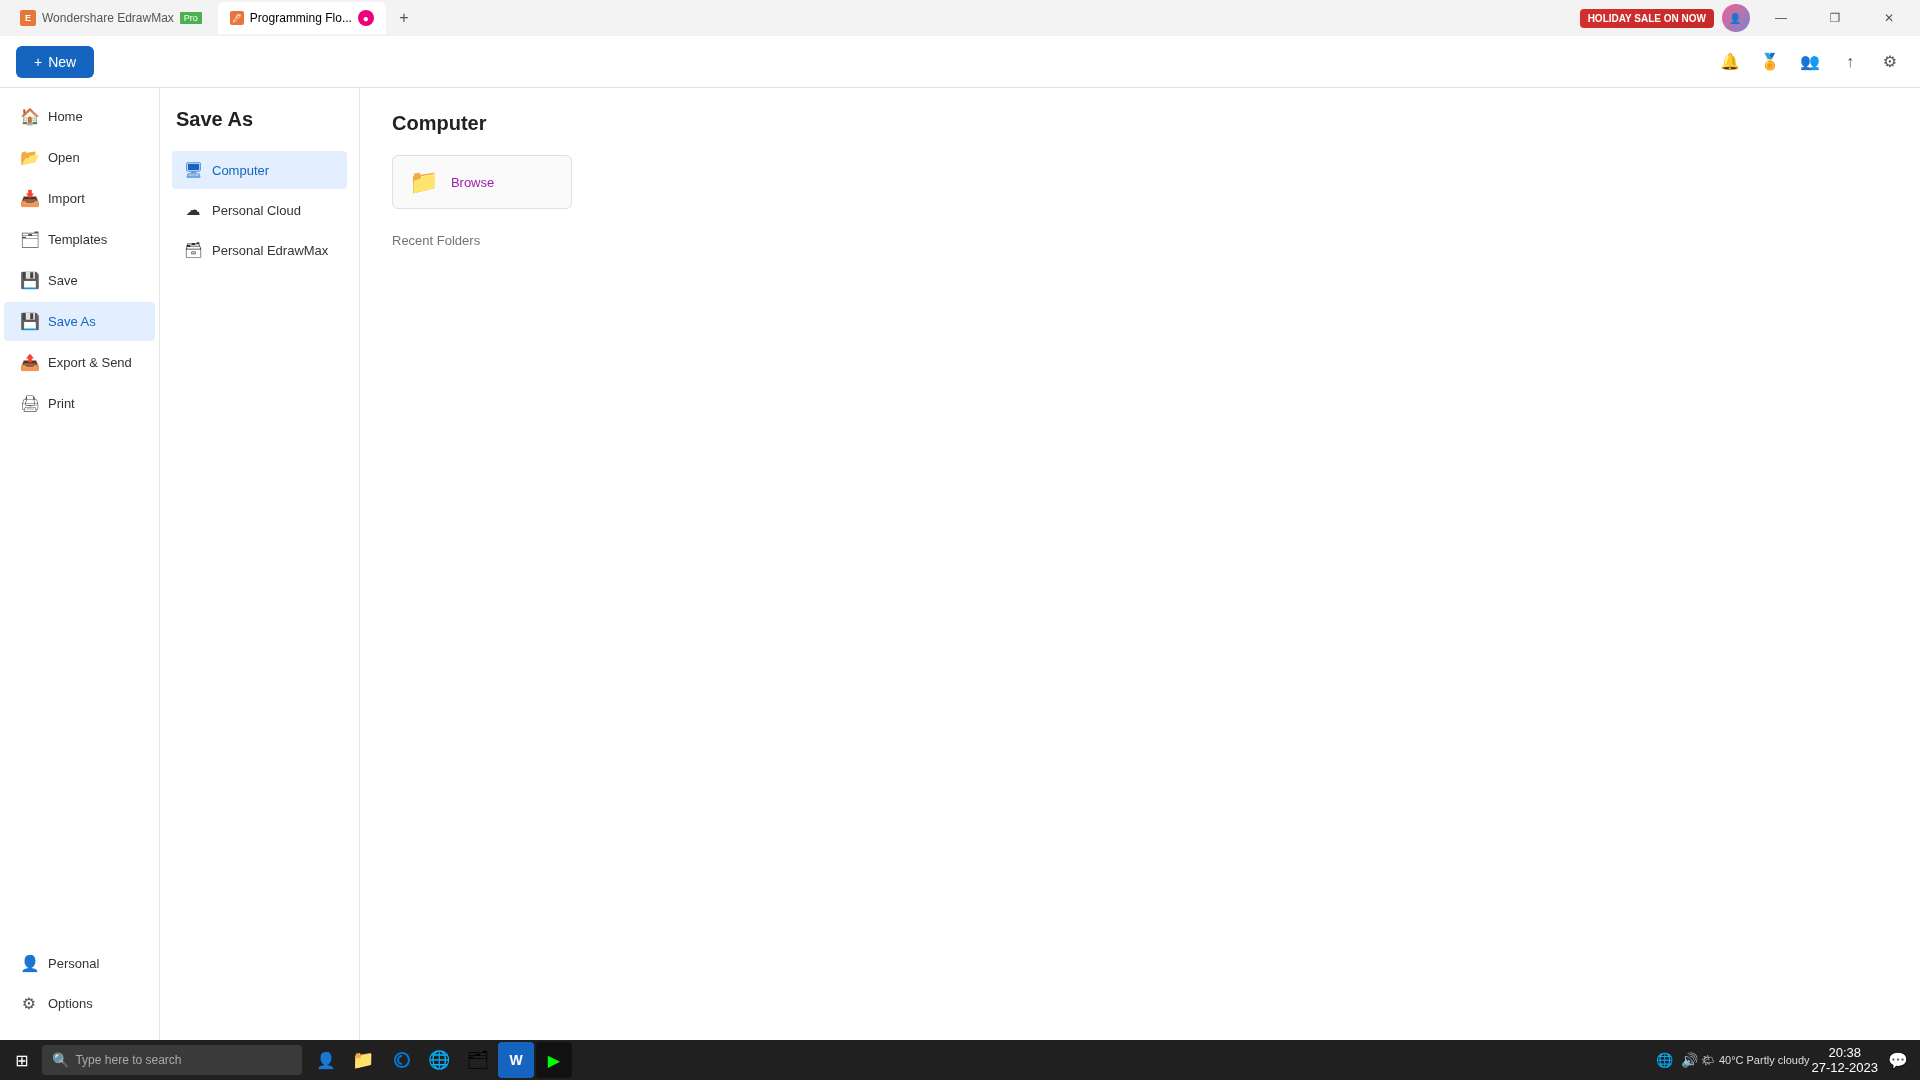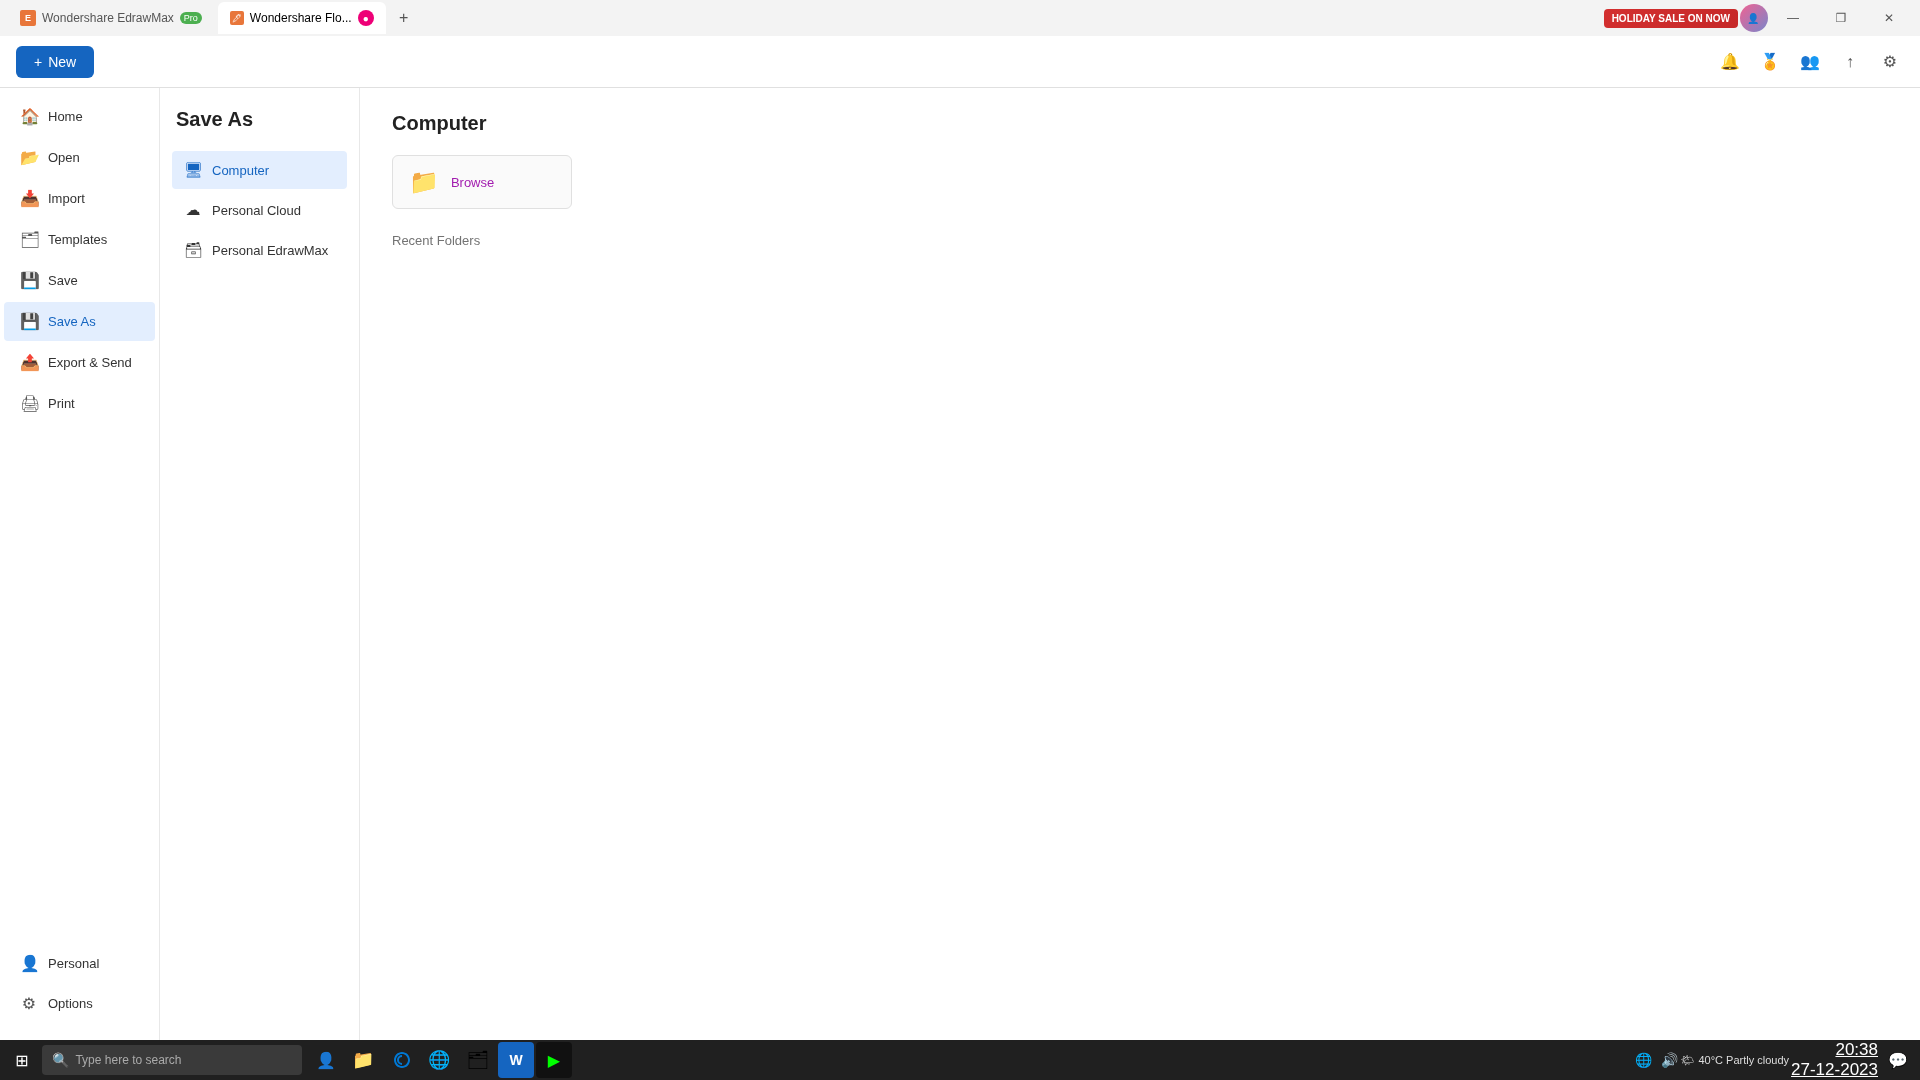--- a/index.html
+++ b/index.html
@@ -66,21 +66,21 @@
       display: flex;
       align-items: center;
       justify-content: center;
       font-size: 16px;
       color: #555;
       cursor: pointer;
     }
     .titlebar-right {
       display: flex;
       align-items: center;
-      gap: 2px;
+      gap: 8px;
       margin-left: 11px;
     }
     .holiday-btn {
       background: linear-gradient(135deg, #d32f2f, #c62828);
       color: white;
       font-size: 10px;
       font-weight: bold;
       padding: 4px 8px;
       border-radius: 4px;
       border: none;
@@ -323,24 +323,23 @@
     }
     .taskbar-spacer { flex: 1; }
     .taskbar-weather {
       display: flex;
       align-items: center;
       gap: 4px;
       font-size: 11px;
       color: #ddd;
     }
     .taskbar-clock {
-      text-align: right;
-      font-size: 17px;
-      color: white;
-      text-decoration: underline;
+      text-align: center;
+      font-size: 13px;
+      color: white;
     }
     .taskbar-sys-icons {
       display: flex;
       align-items: center;
       gap: 8px;
       color: #ccc;
       font-size: 14px;
     }
     .taskbar-notification {
       width: 36px;
@@ -355,26 +354,26 @@
   </style>
 </head>
 <body>
 
 <div class="titlebar">
   <div class="titlebar-left">
 
     <div class="tab tab-inactive" style="font-size:12px; color:#555; gap:6px;">
       <div class="tab-icon">E</div>
       <span>Wondershare EdrawMax</span>
-      <span style="background:#4caf50;color:white;font-size:9px;padding:1px 4px;border-radius:6px;">Pro</span>
+      <span style="background:#4caf50;color:white;font-size:9px;padding:1px 4px;border-radius:1px;">Pro</span>
     </div>
 
     <div class="tab" style="font-size:12px; background:white; gap:6px; position:relative;">
       <div style="width:14px;height:14px;background:#e8763a;border-radius:2px;display:inline-flex;align-items:center;justify-content:center;color:white;font-size:8px;">🖊</div>
-      <span>Wondershare Flo...</span>
+      <span>Programming Flo...</span>
       <div class="tab-close">●</div>
     </div>
     <div class="tab-add">+</div>
   </div>
   <div class="titlebar-right">
     <button class="holiday-btn">HOLIDAY SALE ON NOW</button>
     <div class="avatar-circle">👤</div>
     <div class="win-btn">—</div>
     <div class="win-btn">❐</div>
     <div class="win-btn close">✕</div>

